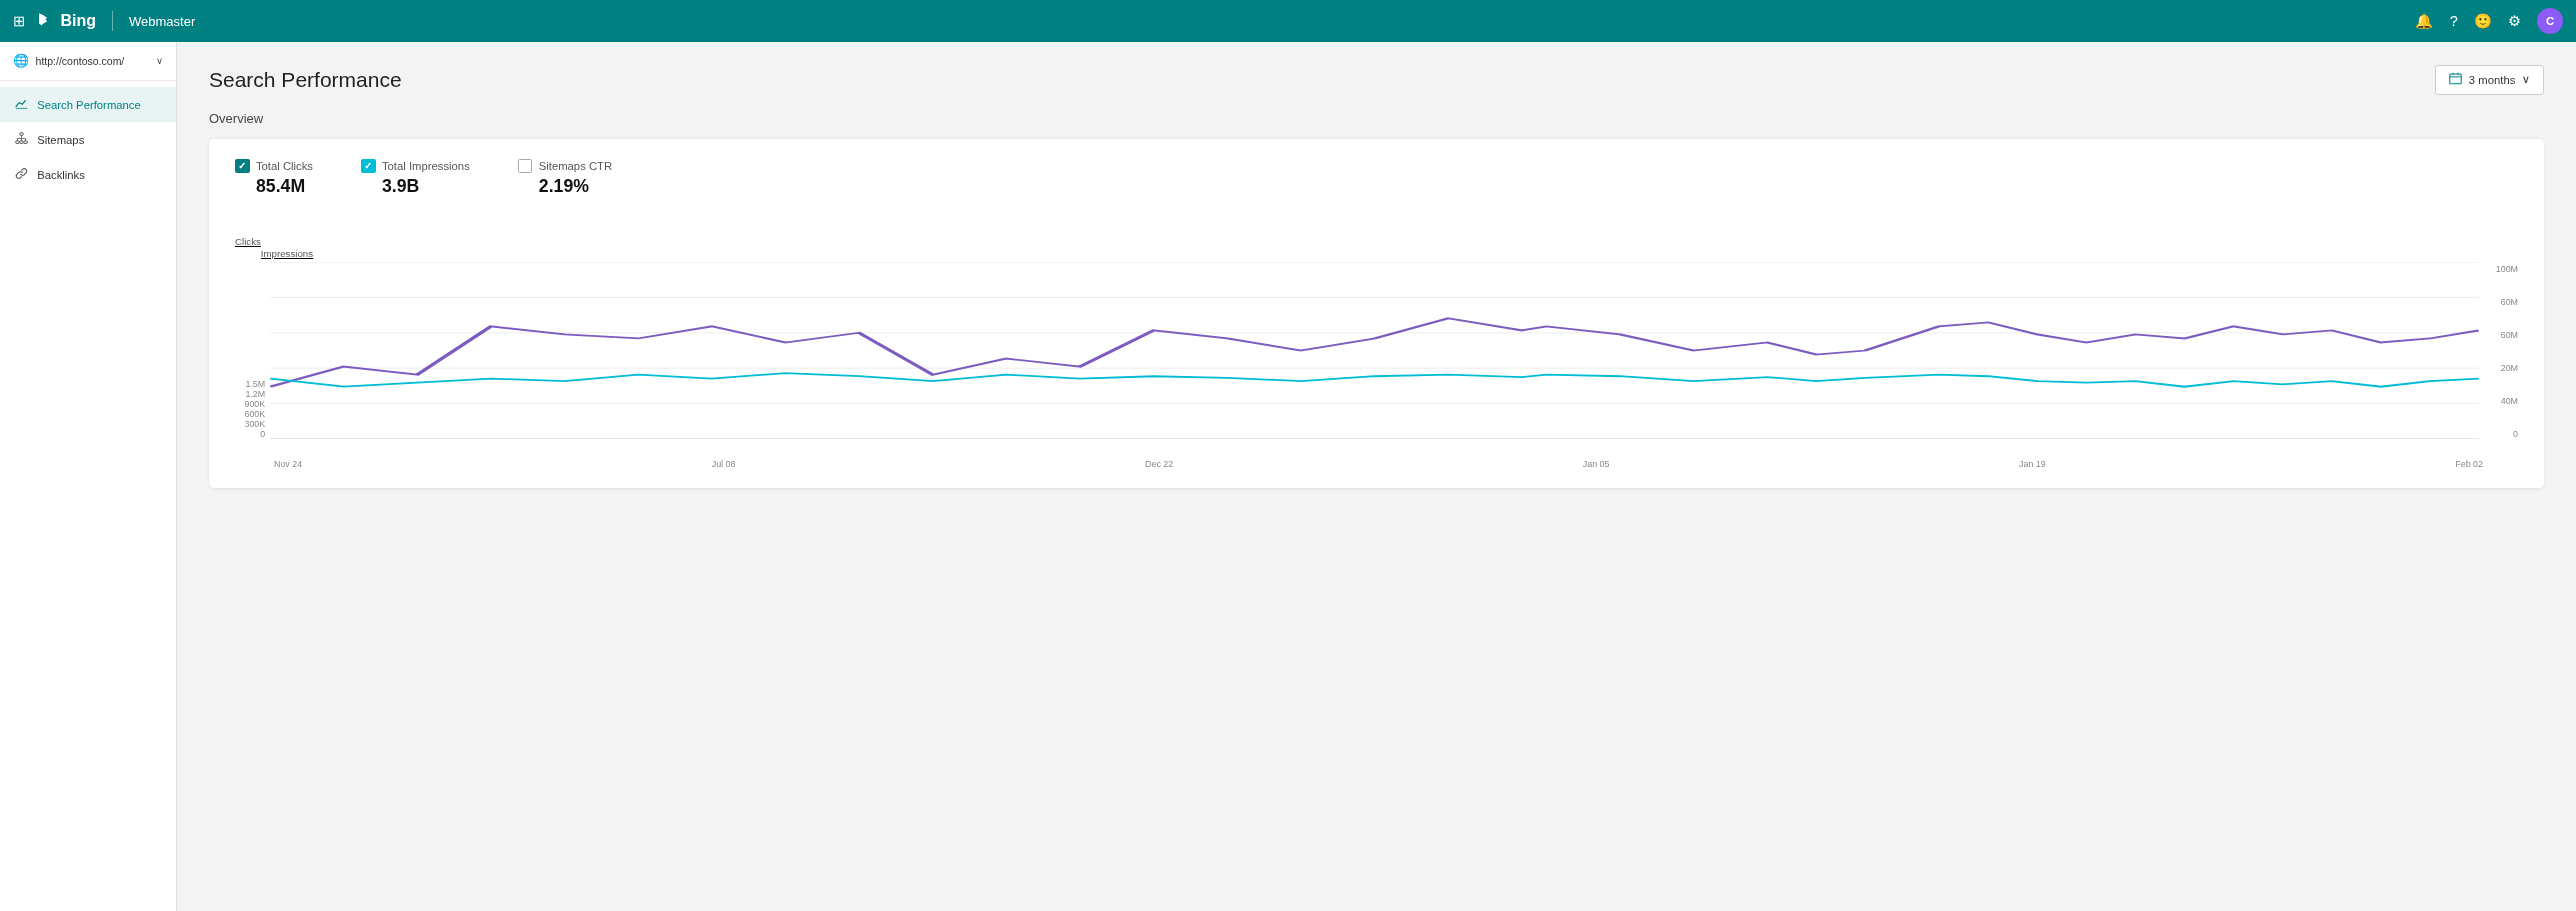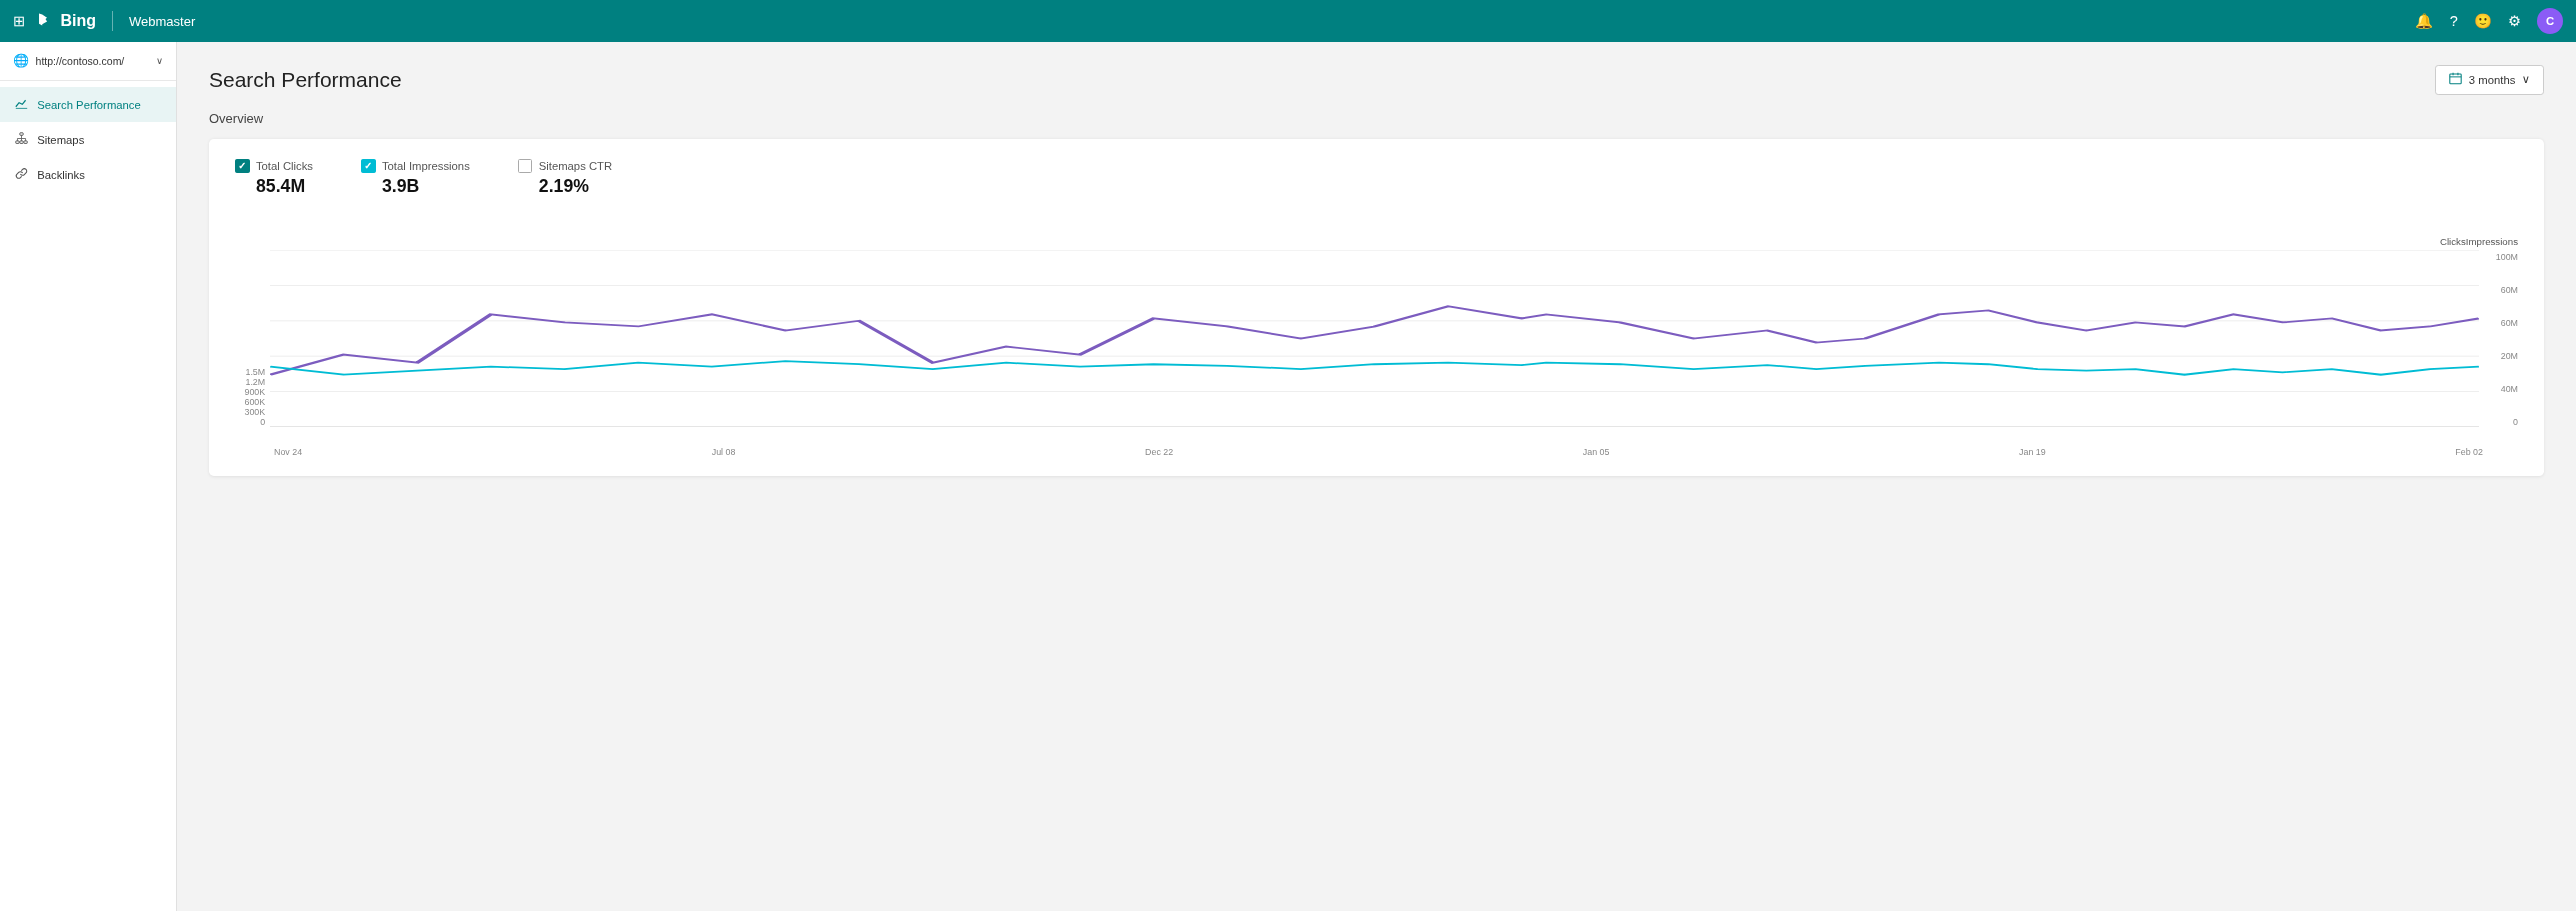--- a/index.html
+++ b/index.html
@@ -57,23 +57,23 @@
     .metric-item { display: flex; flex-direction: column; gap: 3.2px; }
     .metric-header { display: flex; align-items: center; gap: 6.4px; }
     .metric-checkbox { width: 14.5px; height: 14.5px; border: 1.6px solid #008080; background: #008080; display: flex; align-items: center; justify-content: center; border-radius: 1.6px; cursor: pointer; flex-shrink: 0; }
     .metric-checkbox.unchecked { background: white; border-color: #aaa; }
     .metric-checkbox-check { color: white; font-size: 9.7px; font-weight: 700; }
     .metric-name { font-size: 11.3px; color: #555; }
     .metric-value { font-size: 17.7px; font-weight: 700; color: #111; padding-left: 21px; }
 
     
     .chart-area { position: relative; }
-    .chart-labels-row { display: flex; justify-content: flex-end; margin-bottom: 3.2px; }
+    .chart-labels-row { display: flex; justify-content: flex-start; margin-bottom: 3.2px; text-decoration: underline; }
     .chart-label-left { font-size: 9.7px; color: #555; font-weight: 500; }
-    .chart-label-right { font-size: 9.7px; color: #555; font-weight: 500; }
+    .chart-label-right { font-size: 9.7px; color: #555; font-weight: 500; margin-top: 12px; }
     .y-label { font-size: 8.9px; color: #888; }
   </style>
 </head>
 <body>
 
 <nav class="topnav">
   <span class="topnav-grid-icon">⊞</span>
   <div class="topnav-logo">
     <svg width="19.3" height="19.3" viewBox="0 0 24 24">
       <path d="M5 3l4 1.5v13.5l-4-2V3zm4 1.5l6 4-2 1.5 2 3-6 3.5V4.5z" fill="white"></path>

